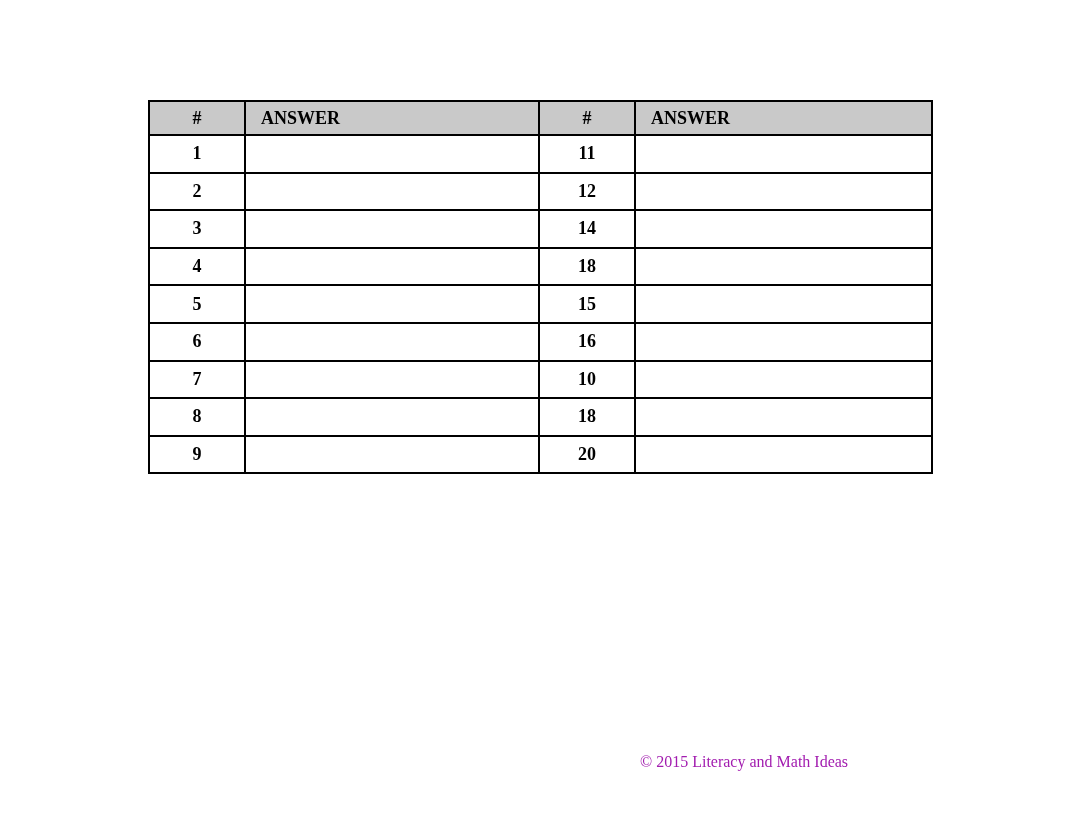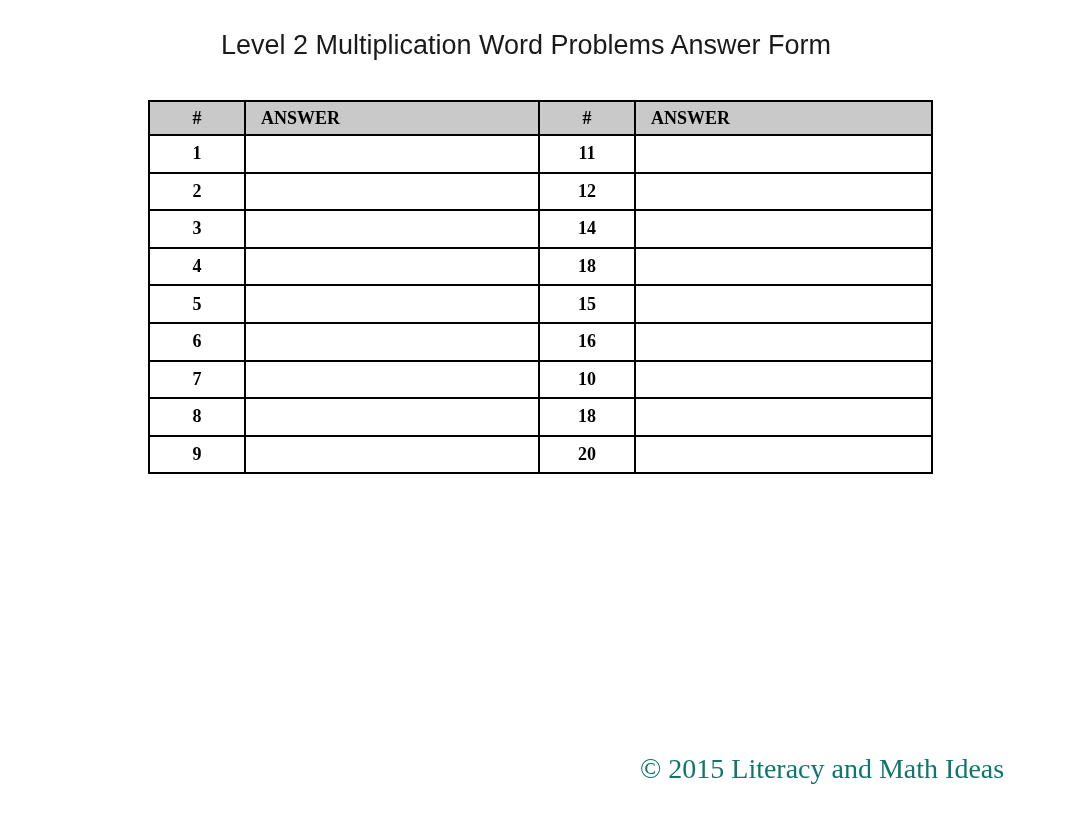--- a/index.html
+++ b/index.html
@@ -59,32 +59,31 @@
   }
   table.answer-table .ans {
     text-align: left;
     padding-left: 15px;
   }
   .copyright-footer {
     position: absolute;
     top: 753px;
     left: 640px;
     font-family: "Liberation Serif", serif;
-    font-size: 28px;
+    font-size: 16px;
     font-weight: 400;
-    color: #0f766e;
+    color: #a21caf;
     white-space: nowrap;
   }
 </style>
 </head>
 <body>
 
 <div class="page">
 
-  <h1 class="page-title">Level 2 Multiplication Word Problems Answer Form</h1>
 
   <table class="answer-table">
     <colgroup>
       <col style="width:96px">
       <col style="width:294px">
       <col style="width:96px">
       <col style="width:297px">
     </colgroup>
     <thead>
       <tr>

